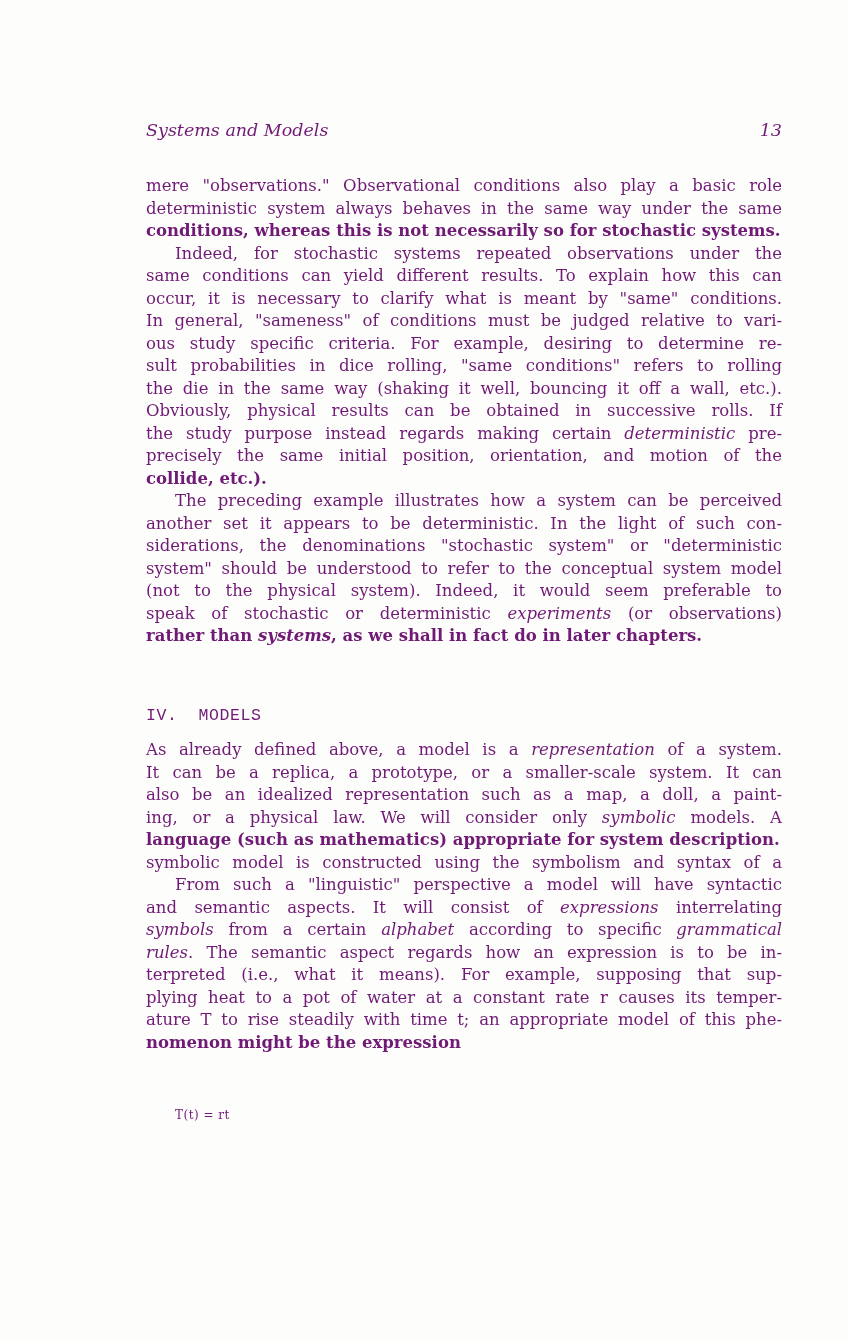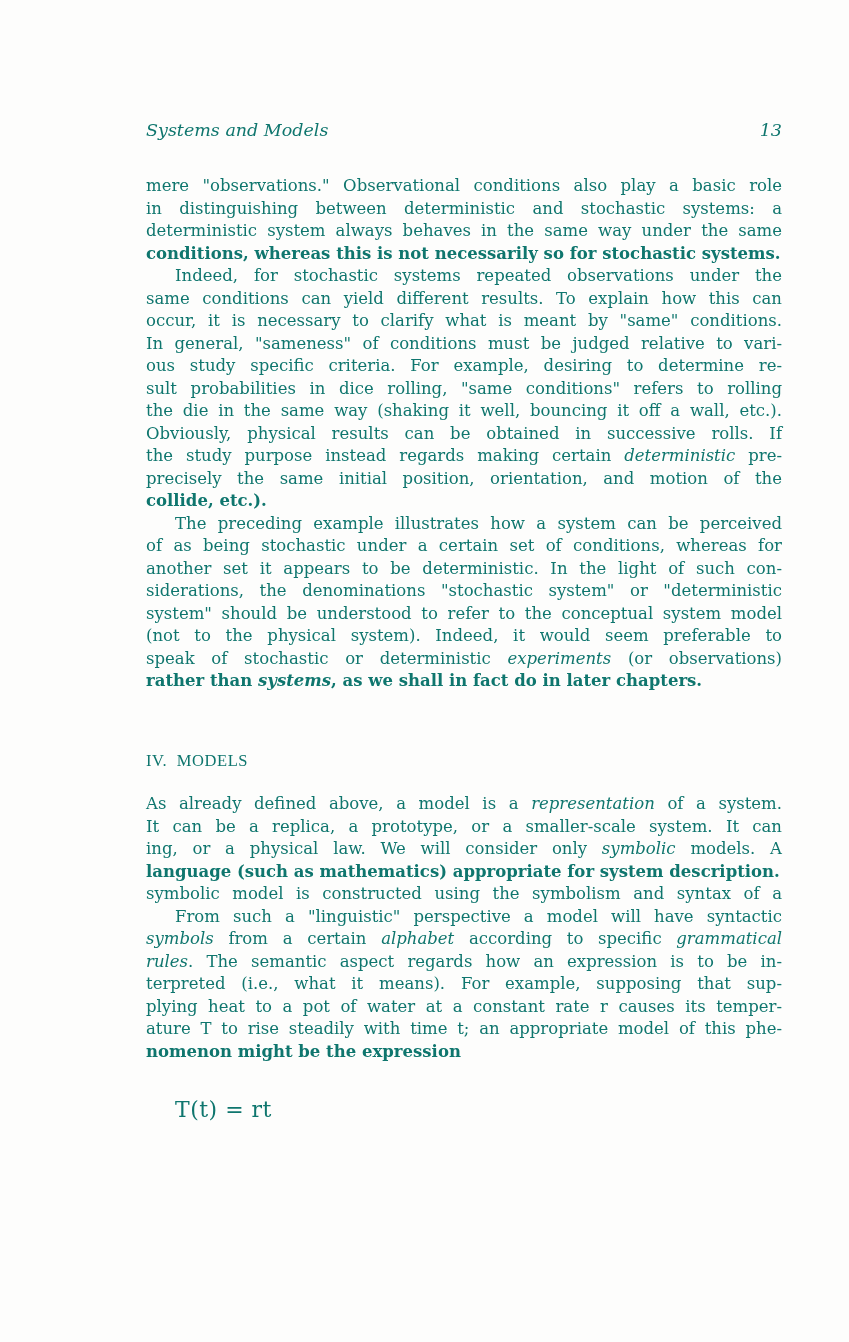--- a/index.html
+++ b/index.html
@@ -39,84 +39,84 @@
     line-height: 22.5px;
     text-align: justify;
     text-align-last: justify;
     white-space: normal;
   }
   .line.last { text-align-last: left; font-weight: bold; }
   .line.indent { padding-left: 29px; }
   .it { font-style: italic; }
   .heading {
     margin-top: 57px;
-    margin-bottom: 21px;
-    font-family: Liberation Serif, serif;
+    margin-bottom: 12px;
+    font-family: Liberation Mono, monospace;
     font-size: 16.5px;
     line-height: 22.5px;
     letter-spacing: 0.6px;
     white-space: pre-wrap;
   }
   .equation {
-    margin-top: 36px;
+    margin-top: 50px;
     padding-left: 29px;
-    font-size: 22px;
+    font-size: 12px;
     line-height: 22.5px;
     letter-spacing: 0.5px;
   }
 </style>
 </head>
 <body>
 
-<div class="page" style="background: rgb(253, 253, 252); color: #0f766e;">
+<div class="page" style="background: rgb(253, 253, 252); color: #701a75;">
   <div class="content">
     <div class="pagehead">
       <span>Systems and Models</span>
       <span>13</span>
     </div>
     <div class="body-text">
         <div class="para">
           <div class="line"><span>mere "observations."  Observational conditions also play a basic role</span></div>
-          <div class="line"><span>in distinguishing between deterministic and stochastic systems:  a</span></div>
           <div class="line"><span>deterministic system always behaves in the same way under the same</span></div>
           <div class="line last"><span>conditions, whereas this is not necessarily so for stochastic systems.</span></div>
         </div>
         <div class="para">
           <div class="line indent"><span>Indeed, for stochastic systems repeated observations under the</span></div>
           <div class="line"><span>same conditions can yield different results.  To explain how this can</span></div>
           <div class="line"><span>occur, it is necessary to clarify what is meant by "same" conditions.</span></div>
           <div class="line"><span>In general, "sameness" of conditions must be judged relative to vari-</span></div>
           <div class="line"><span>ous study specific criteria.  For example, desiring to determine re-</span></div>
           <div class="line"><span>sult probabilities in dice rolling, "same conditions" refers to rolling</span></div>
           <div class="line"><span>the die in the same way (shaking it well, bouncing it off a wall, etc.).</span></div>
           <div class="line"><span>Obviously, physical results can be obtained in successive rolls.  If</span></div>
           <div class="line"><span>the study purpose instead regards making certain </span><span class="it">deterministic</span><span> pre-</span></div>
           <div class="line"><span>precisely the same initial position, orientation, and motion of the</span></div>
           <div class="line last"><span>collide, etc.).</span></div>
         </div>
         <div class="para">
           <div class="line indent"><span>The preceding example illustrates how a system can be perceived</span></div>
-          <div class="line"><span>of as being stochastic under a certain set of conditions, whereas for</span></div>
           <div class="line"><span>another set it appears to be deterministic.  In the light of such con-</span></div>
           <div class="line"><span>siderations, the denominations "stochastic system" or "deterministic</span></div>
           <div class="line"><span>system" should be understood to refer to the conceptual system model</span></div>
           <div class="line"><span>(not to the physical system).  Indeed, it would seem preferable to</span></div>
           <div class="line"><span>speak of stochastic or deterministic </span><span class="it">experiments</span><span> (or observations)</span></div>
           <div class="line last"><span>rather than </span><span class="it">systems</span><span>, as we shall in fact do in later chapters.</span></div>
         </div>
         <div class="heading">IV.  MODELS</div>
         <div class="para">
           <div class="line"><span>As already defined above, a model is a </span><span class="it">representation</span><span> of a system.</span></div>
           <div class="line"><span>It can be a replica, a prototype, or a smaller-scale system.  It can</span></div>
+          <div class="line"><span>also be an idealized representation such as a map, a doll, a paint-</span></div>
           <div class="line"><span>ing, or a physical law.  We will consider only </span><span class="it">symbolic</span><span> models.  A</span></div>
           <div class="line last"><span>language (such as mathematics) appropriate for system description.</span></div>
           <div class="line"><span>symbolic model is constructed using the symbolism and syntax of a</span></div>
         </div>
         <div class="para">
           <div class="line indent"><span>From such a "linguistic" perspective a model will have syntactic</span></div>
+          <div class="line"><span>and semantic aspects.  It will consist of </span><span class="it">expressions</span><span> interrelating</span></div>
           <div class="line"><span class="it">symbols</span><span> from a certain </span><span class="it">alphabet</span><span> according to specific </span><span class="it">grammatical</span></div>
           <div class="line"><span class="it">rules</span><span>.  The semantic aspect regards how an expression is to be in-</span></div>
           <div class="line"><span>terpreted (i.e., what it means).  For example, supposing that sup-</span></div>
           <div class="line"><span>plying heat to a pot of water at a constant rate r causes its temper-</span></div>
           <div class="line"><span>ature T to rise steadily with time t; an appropriate model of this phe-</span></div>
           <div class="line last"><span>nomenon might be the expression</span></div>
         </div>
         <div class="equation">T(t) = rt</div>
       </div>
   </div>

